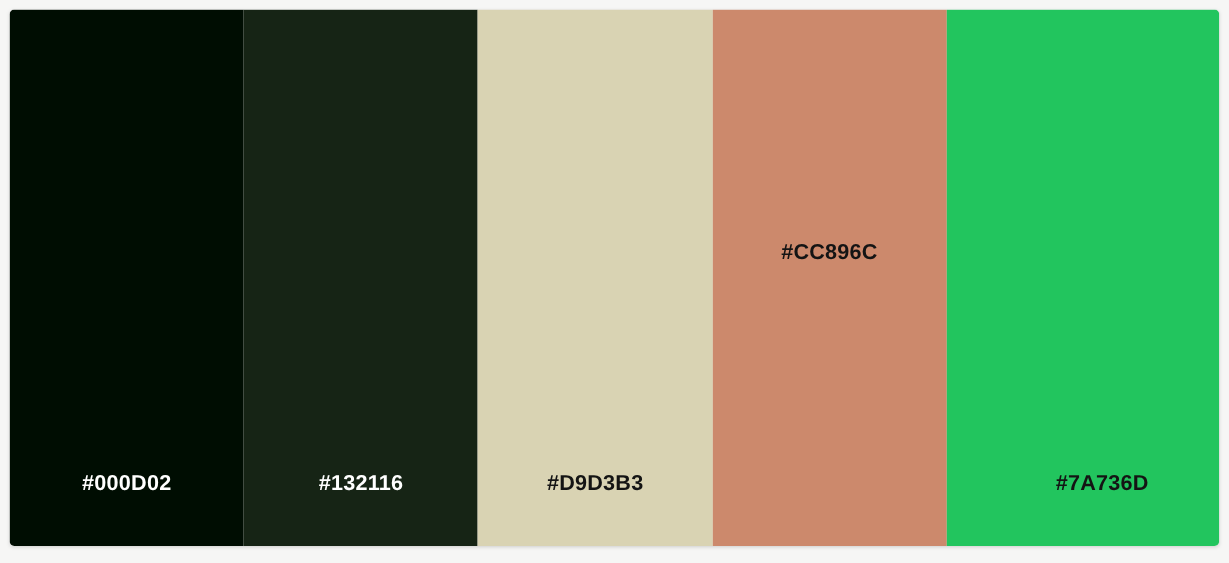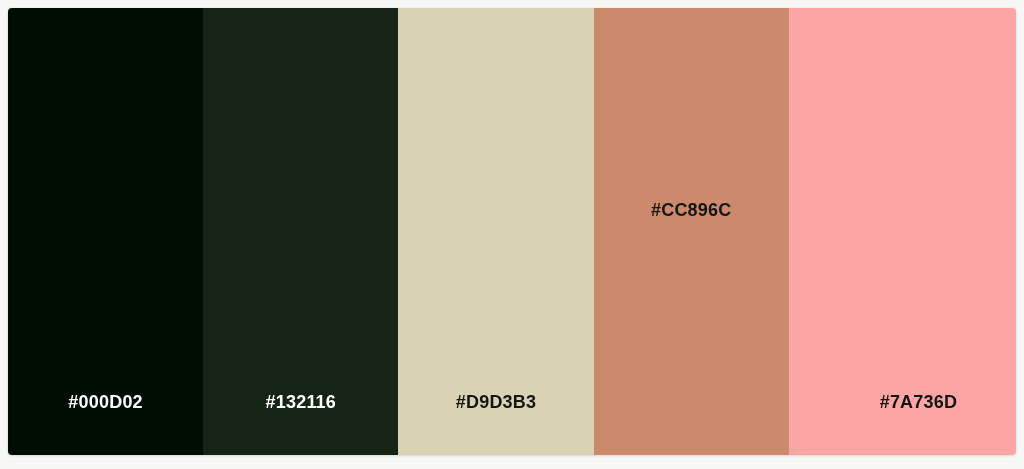--- a/index.html
+++ b/index.html
@@ -68,18 +68,18 @@
     </div>
 
     <div class="swatch" style="background-color: rgb(217, 211, 179);">
       <span class="swatch-label" style="color: rgb(20, 20, 20);">#D9D3B3</span>
     </div>
 
     <div class="swatch" style="background-color: rgb(204, 137, 108); align-items: center;">
       <span class="swatch-label" style="color: rgb(20, 20, 20);">#CC896C</span>
     </div>
 
-    <div class="swatch" style="background-color: #fca5a5; padding-left: 32px;">
+    <div class="swatch" style="background-color: #22c55e; padding-left: 32px;">
       <span class="swatch-label" style="color: rgb(20, 20, 20);">#7A736D</span>
     </div>
 
   </div>
 </div>
 
 </body></html>

